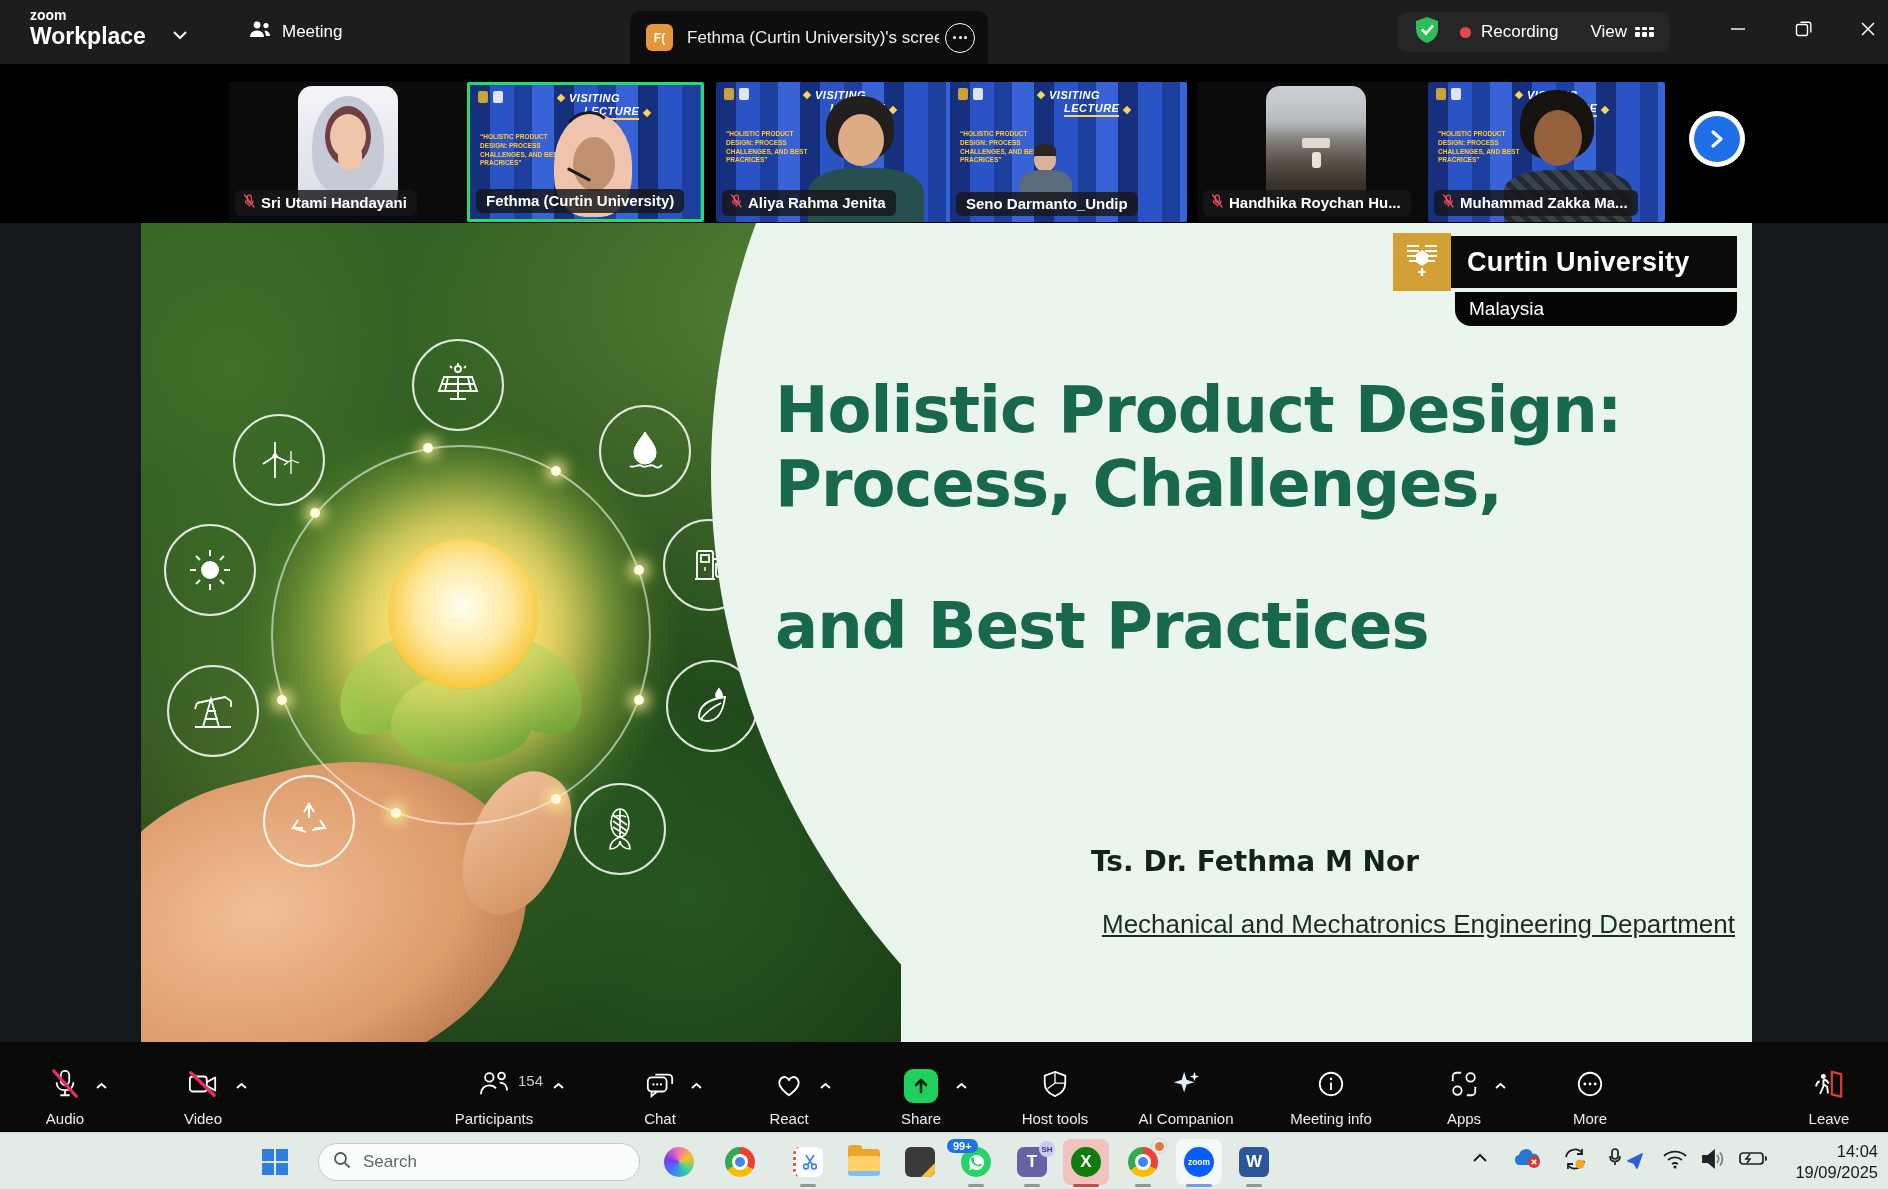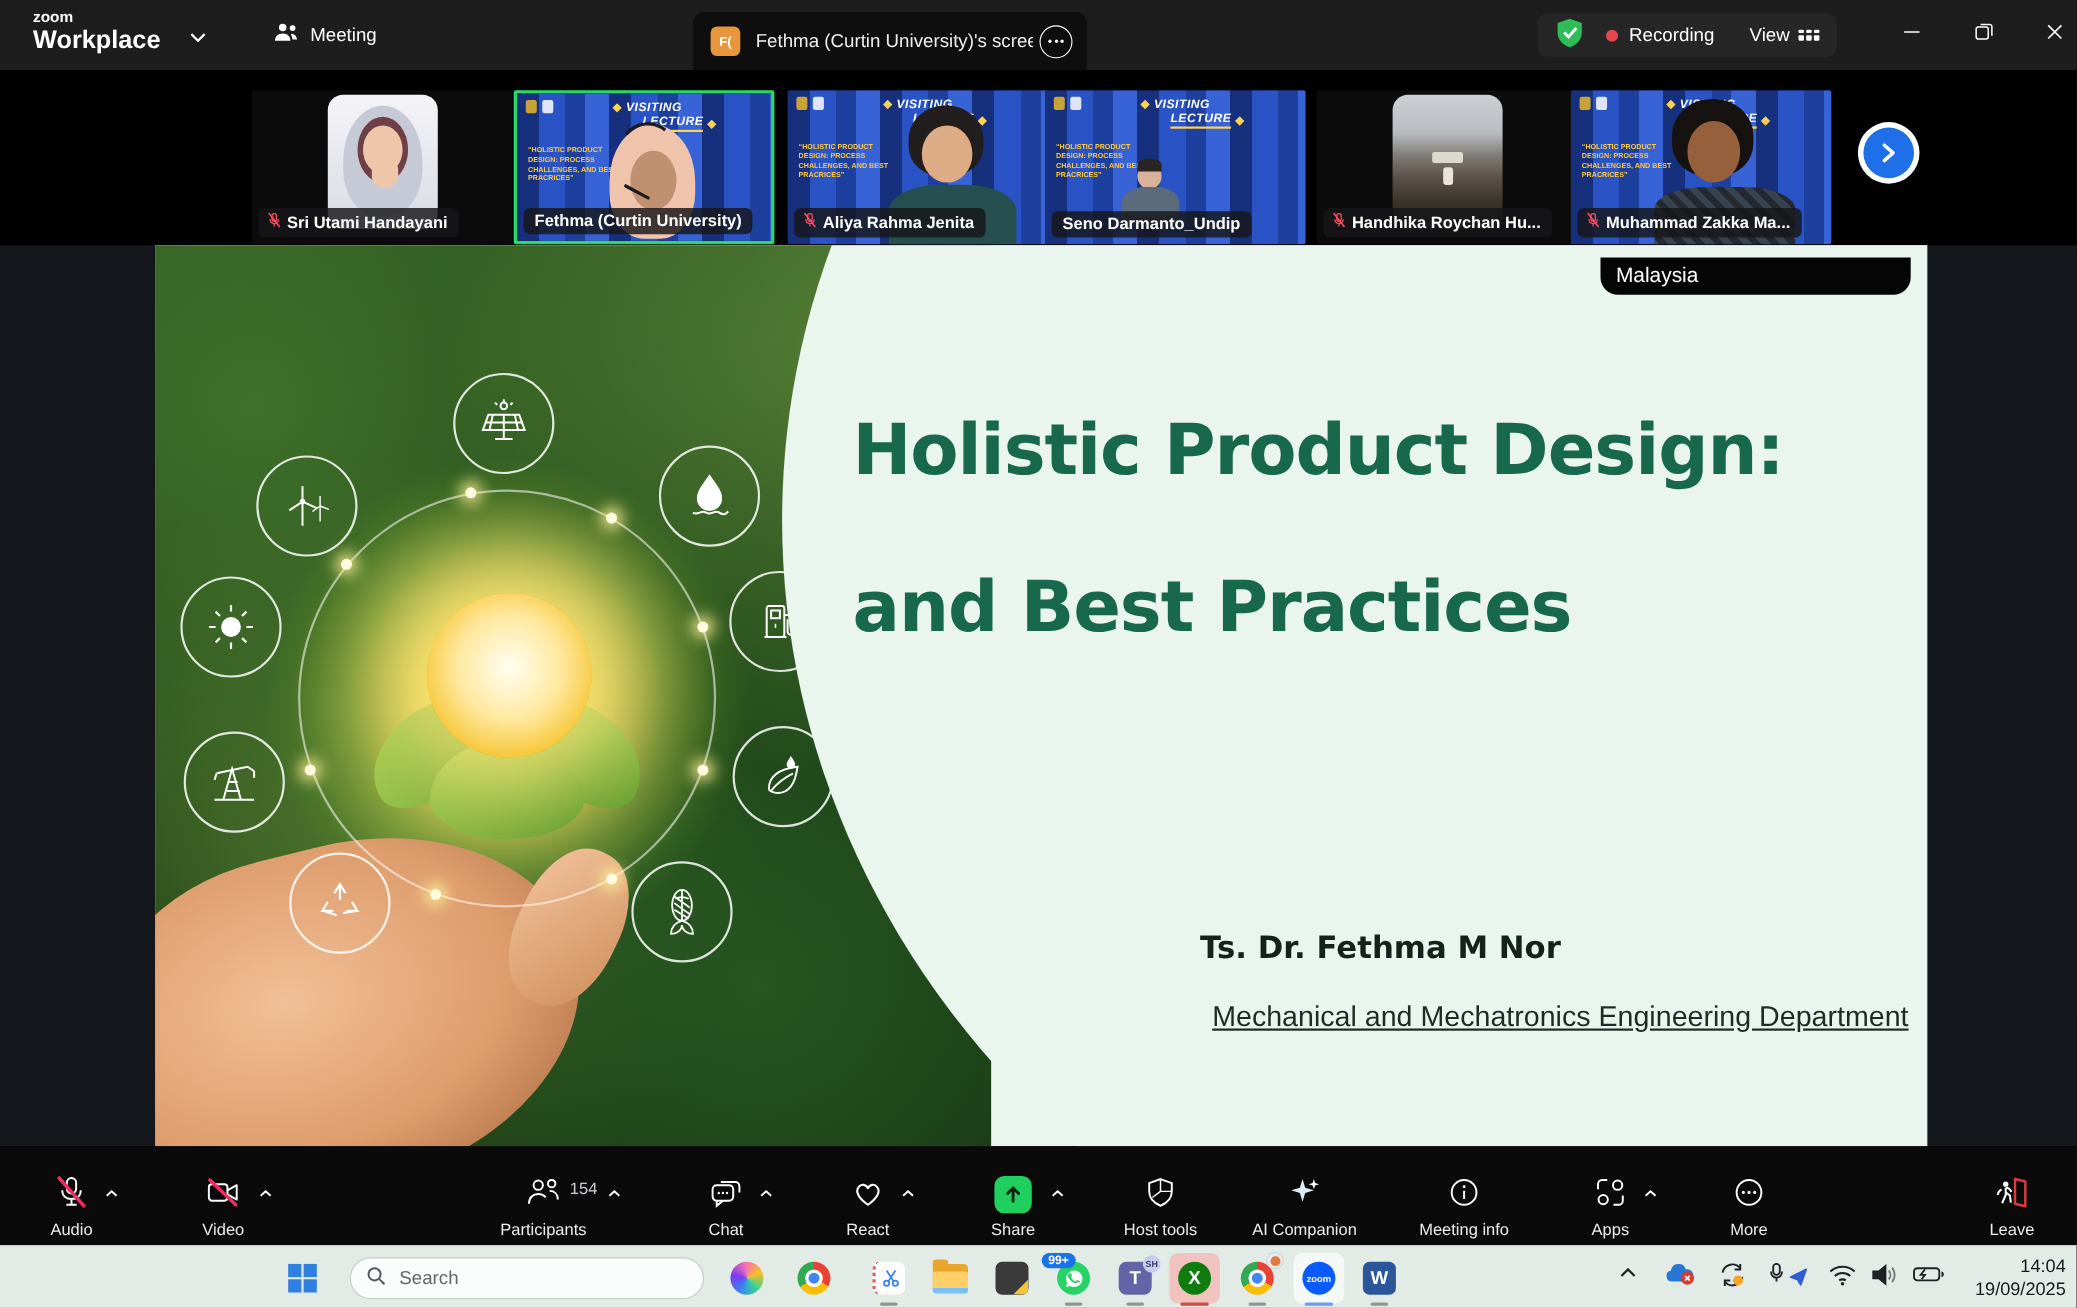--- a/index.html
+++ b/index.html
@@ -95,21 +95,21 @@
   .ring { position:absolute; left:130px; top:222px; width:380px; height:380px; border:2px solid rgba(255,255,255,.55); border-radius:50%; }
   .dot { position:absolute; width:10px; height:10px; margin:-5px; background:#fffbe0; border-radius:50%; box-shadow:0 0 14px 5px rgba(255,240,150,.95); }
   .eco { position:absolute; width:92px; height:92px; border:2px solid rgba(255,255,255,.85); border-radius:50%; display:flex; align-items:center; justify-content:center; }
   .curtin { position:absolute; left:1252px; top:10px; z-index:8; }
   .curtin-row { display:flex; }
   .curtin-shield { width:58px; height:58px; background:#d3a035; display:flex; align-items:center; justify-content:center; }
   .curtin-name { width:286px; height:52px; background:#0b0b0b; color:#fff; font-size:27px; font-weight:bold; display:flex; align-items:center; padding-left:16px; margin-top:3px; letter-spacing:.3px; }
   .curtin-region { margin-left:62px; width:282px; height:34px; background:#050505; color:#fff; font-size:19px; display:flex; align-items:center; padding-left:14px; border-radius:0 0 16px 16px; margin-top:1px; }
   .title-block { position:absolute; left:634px; top:150px; width:980px; z-index:8; }
   .title-line { font-family:"DejaVu Sans", sans-serif; font-weight:bold; font-size:64px; color:#17684c; letter-spacing:-1px; }
-  .tl1 { margin-bottom:69px; } .tl2 { margin-bottom:68px; }
+  .tl1 { } .tl2 { margin-bottom:68px; }
   .presenter { position:absolute; left:634px; top:622px; width:960px; text-align:center; font-size:28px; font-weight:bold; color:#13231c; z-index:8; font-family:"DejaVu Sans", sans-serif; }
   .dept { position:absolute; left:634px; top:686px; width:960px; text-align:right; font-size:26px; color:#1c2b26; z-index:8;text-decoration:underline; }
 
   
   .ztoolbar { position:absolute; left:0; top:1042px; width:1888px; height:90px; background:#0a0a0b; }
   .tb-item { position:absolute; top:28px; display:flex; flex-direction:column; align-items:center; gap:8px; }
   .tb-label { color:#ececec; font-size:15px; white-space:nowrap; }
   .tb-ico { height:32px; display:flex; align-items:center; justify-content:center; position:relative; }
   .chev { position:absolute; top:6px; }
   .pcount { position:absolute; top:2px; color:#c9ced2; font-size:15px; }
@@ -477,25 +477,37 @@
           <svg width="48" height="48" viewBox="0 0 48 48" fill="none" stroke="#fff" stroke-width="1.8">
               <path d="M20 20V6M20 20L8 28M20 20l13 6M20 20v22"></path>
               <circle cx="20" cy="20" r="1.6" fill="#fff"></circle>
               <path d="M36 24v-9M36 24l-7 5M36 24l8 3M36 24v14" stroke-width="1.3"></path>
             </svg>
         </div>
       </div>
       <div class="curve"></div>
 
       <div class="curtin">
+        <div class="curtin-row">
+          <div class="curtin-shield">
+            <svg width="36" height="40" viewBox="0 0 36 40" fill="none" stroke="#fff" stroke-width="2">
+                <path d="M3 4h12M3 9h12M3 14h12M5 19h10M21 4h12M21 9h12M21 14h12M21 19h10"></path>
+                <path d="M18 8l6 4v8l-6 4-6-4v-8z" fill="#fff" stroke="none"></path>
+                <path d="M18 26v8" stroke-width="2.4"></path>
+                <path d="M14 30h8" stroke-width="1.6"></path>
+              </svg>
+          </div>
+          <div class="curtin-name">Curtin University</div>
+        </div>
         <div class="curtin-region">Malaysia</div>
       </div>
 
       <div class="title-block">
         <div class="title-line tl1">Holistic Product Design:</div>
+        <div class="title-line tl2">Process, Challenges,</div>
         <div class="title-line">and Best Practices</div>
       </div>
       <div class="presenter">Ts. Dr. Fethma M Nor</div>
       <div class="dept">Mechanical and Mechatronics Engineering Department</div>
     </div>
   </div>
 
   <div class="ztoolbar">
 
     <div class="tb-item" style="left:10px;width:110px">

